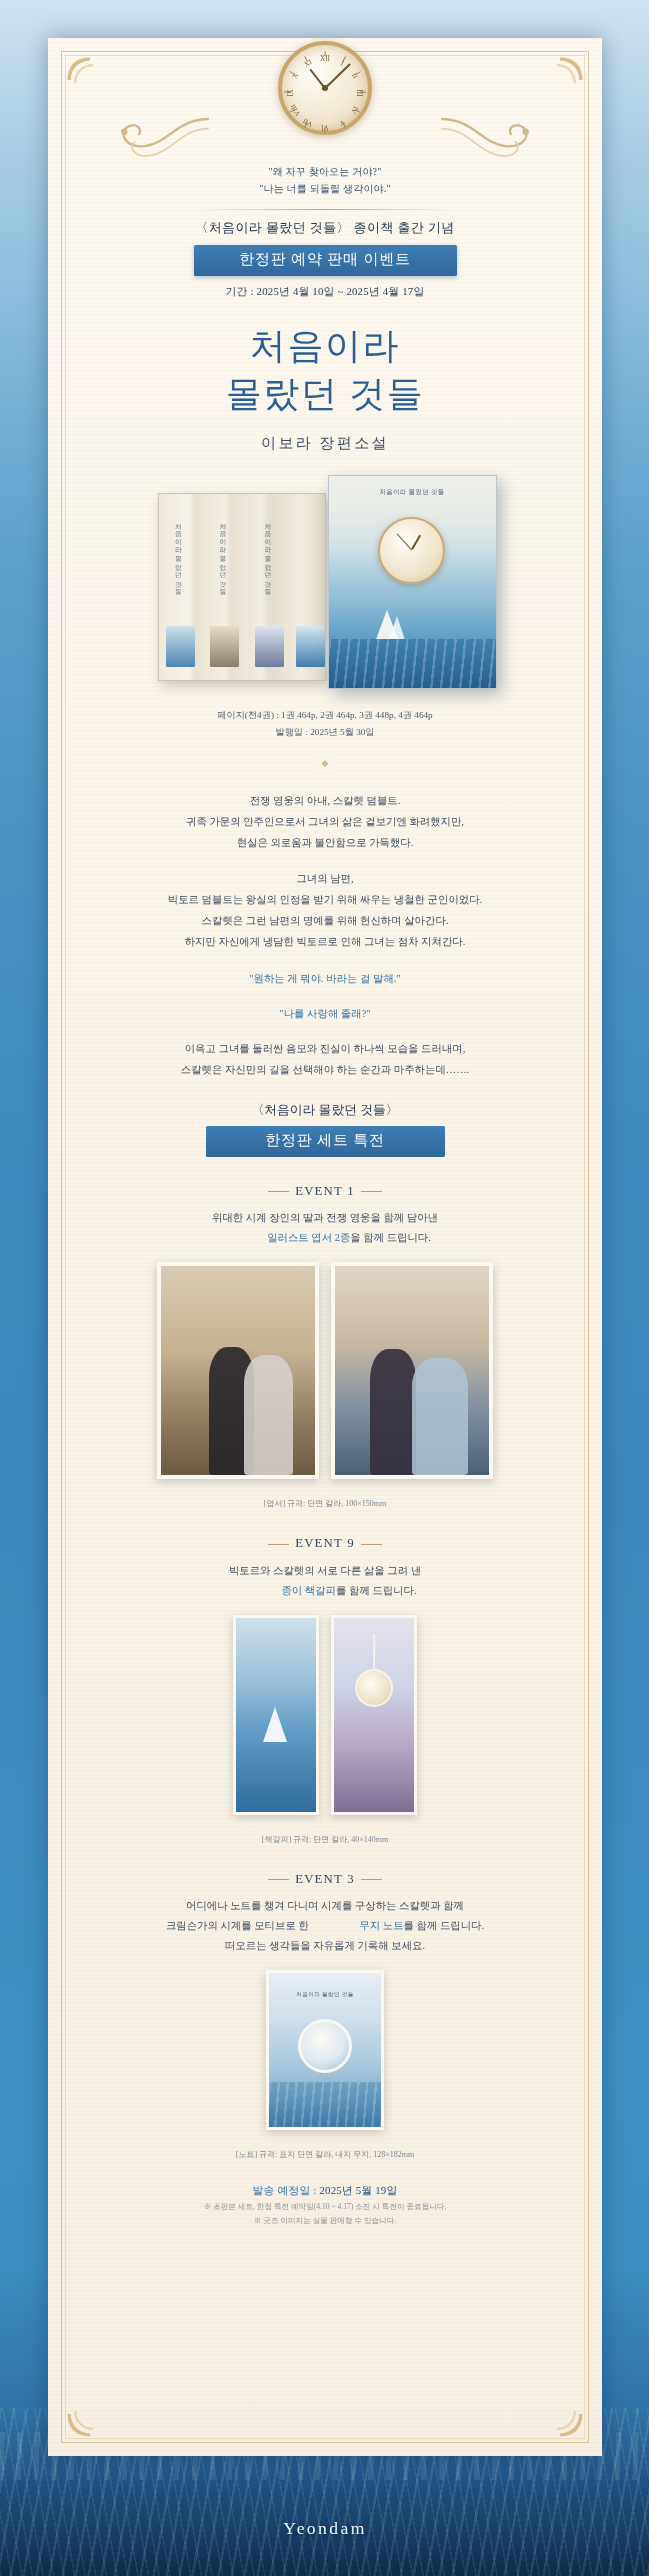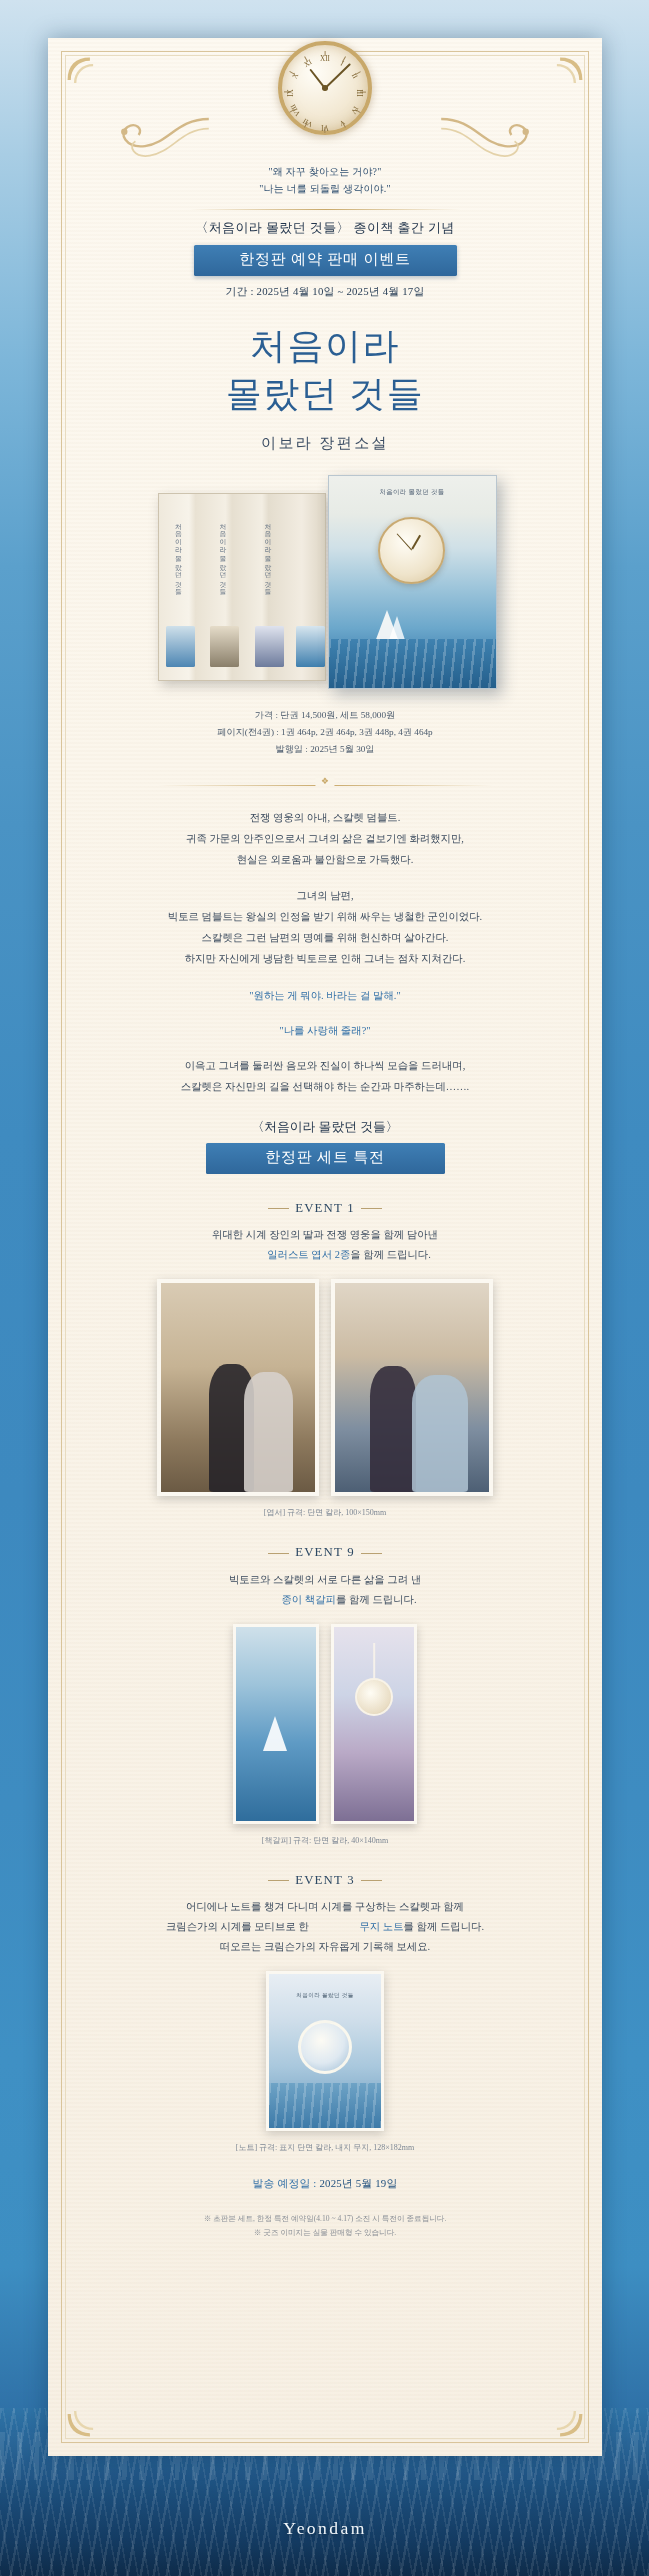--- a/index.html
+++ b/index.html
@@ -290,21 +290,21 @@
   .event-label:before { left: 0; }
   .event-label:after { right: 0; }
   .event-desc {
     margin-top: 9.6px;
     font-size: 10.4px;
     line-height: 1.9;
     color: #39495c;
   }
   .hl { color: #2f6ea6; margin-left: 48px; }
   .spec {
-    margin-top: 11px;
+    margin-top: 19px;
     font-size: 8px;
     color: #7d8794;
   }
 
   
   .cards1 {
     margin: 14.4px auto 0;
     width: 351px;
     display: flex;
     justify-content: center;
@@ -394,21 +394,21 @@
 
   .ship-date {
     margin-top: 24px;
     font-size: 10.8px;
     color: #2f6ea6;
     letter-spacing: 0.2px;
     text-align: center;
   }
   .ship-date b { color: #1f4f7e; font-weight: 400; }
   .notice {
-    margin-top: 21px;
+    margin-top: 2px;
     font-size: 7.6px;
     line-height: 1.8;
     color: #8a8f96;
   }
   .brand {
     position: absolute;
     left: 0; right: 0;
     bottom: 37px;
     text-align: center;
     color: #f2f7fb;
@@ -541,21 +541,20 @@
         <div class="front-book">
           <div class="fb-title">처음이라 몰랐던 것들</div>
           <div class="fb-clock"></div>
           <div class="fb-ship"></div>
           <div class="fb-ship2"></div>
           <div class="fb-sea"></div>
         </div>
       </div>
 
       <div class="meta">
-        <div>가격 : 단권 14,500원, 세트 58,000원</div>
         <div>페이지(전4권) : 1권 464p, 2권 464p, 3권 448p, 4권 464p</div>
         <div>발행일 : 2025년 5월 30일</div>
       </div>
 
       <div class="divider-orn"></div>
 
       <div class="synopsis">
         <p style="white-space:pre-line">전쟁 영웅의 아내, 스칼렛 덤블트.
 귀족 가문의 안주인으로서 그녀의 삶은 겉보기엔 화려했지만,
 현실은 외로움과 불안함으로 가득했다.</p>
@@ -614,21 +613,21 @@
       </div>
 
       <div>
         <div class="event-label">EVENT 3</div>
         <div class="event-desc">
           <div>어디에나 노트를 챙겨 다니며 시계를 구상하는 스칼렛과 함께</div>
           <div>
             <span>크림슨가의 시계를 모티브로 한</span>
             <span class="hl">무지 노트</span><span>를 함께 드립니다.</span>
           </div>
-          <div>떠오르는 크림슨가의 자유롭게 기록해 보세요.</div>
+          <div>떠오르는 생각들을 자유롭게 기록해 보세요.</div>
         </div>
         <div class="note">
           <div class="ntitle">처음이라 몰랐던 것들</div>
           <div class="ring"></div>
           <div class="nsea"></div>
         </div>
         <div class="spec">[노트] 규격: 표지 단면 칼라, 내지 무지, 128×182mm</div>
       </div>
 
       <div class="ship-date">

